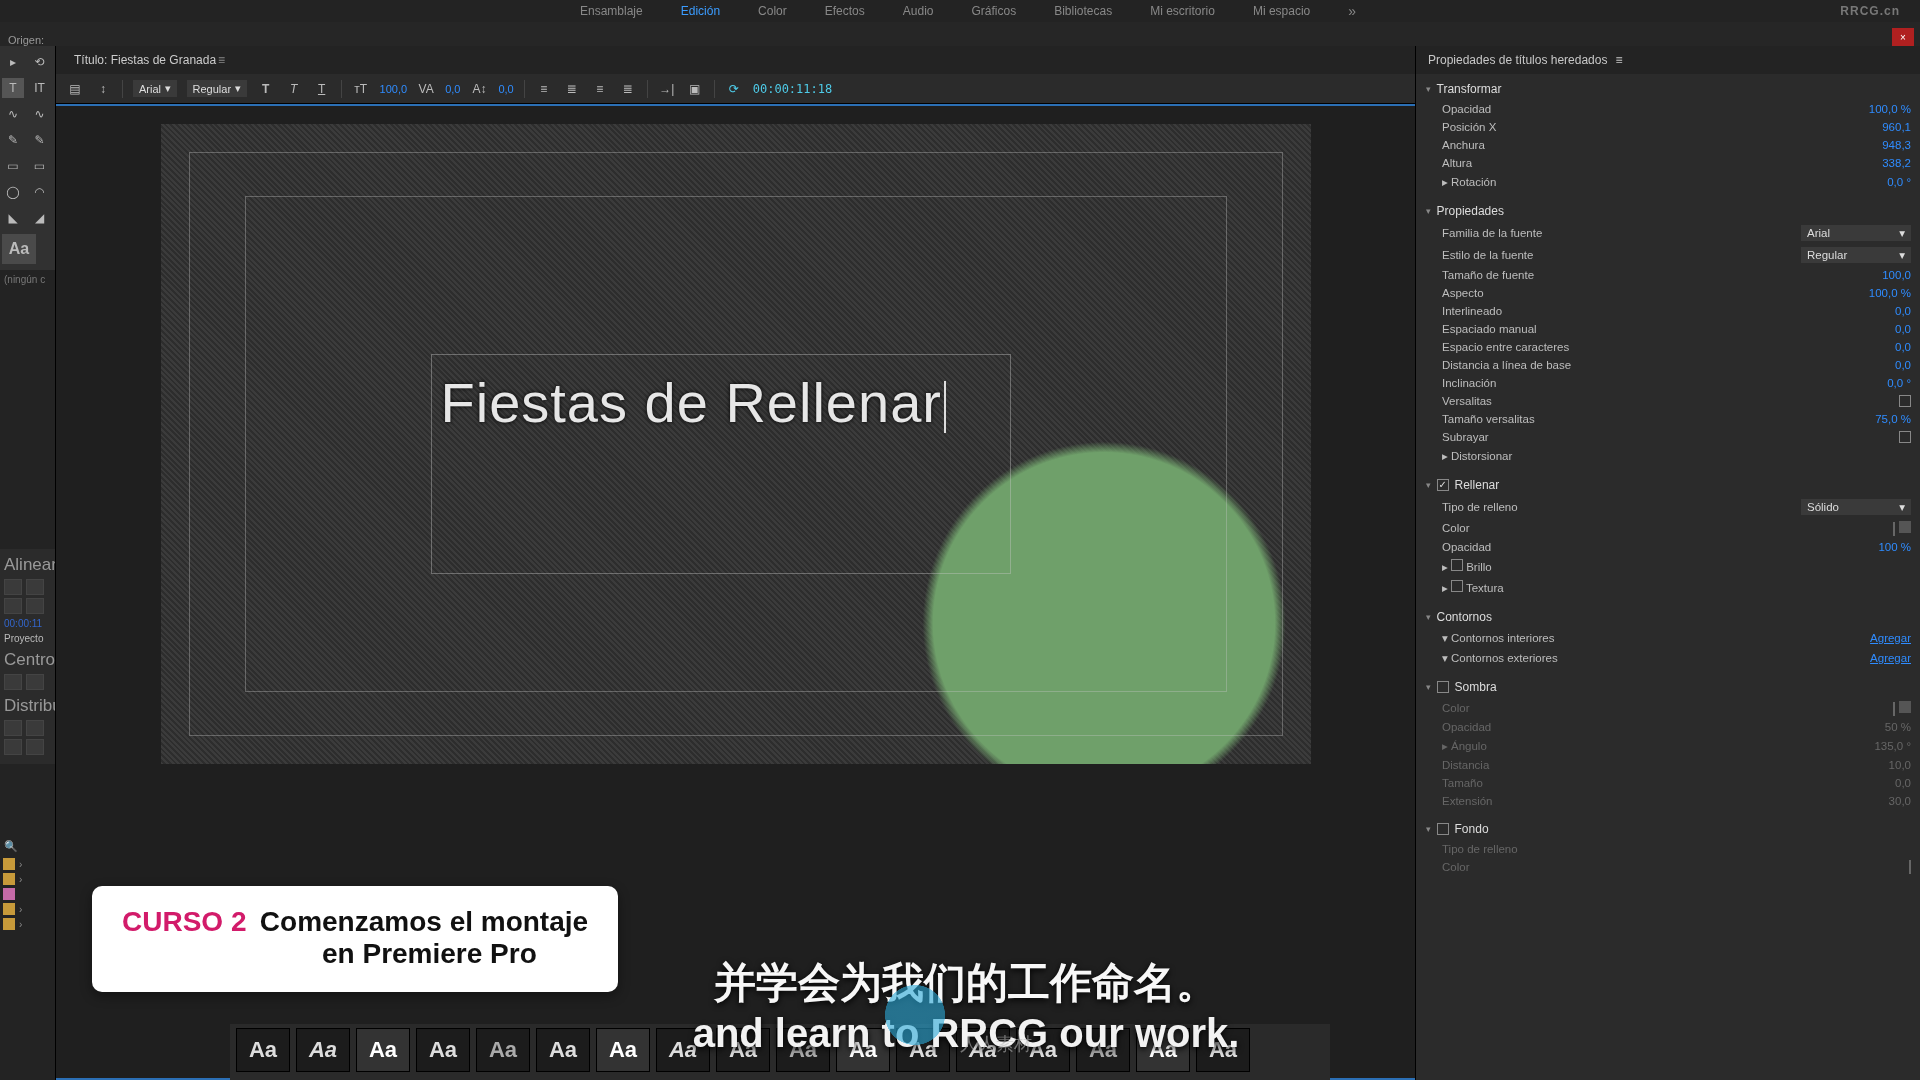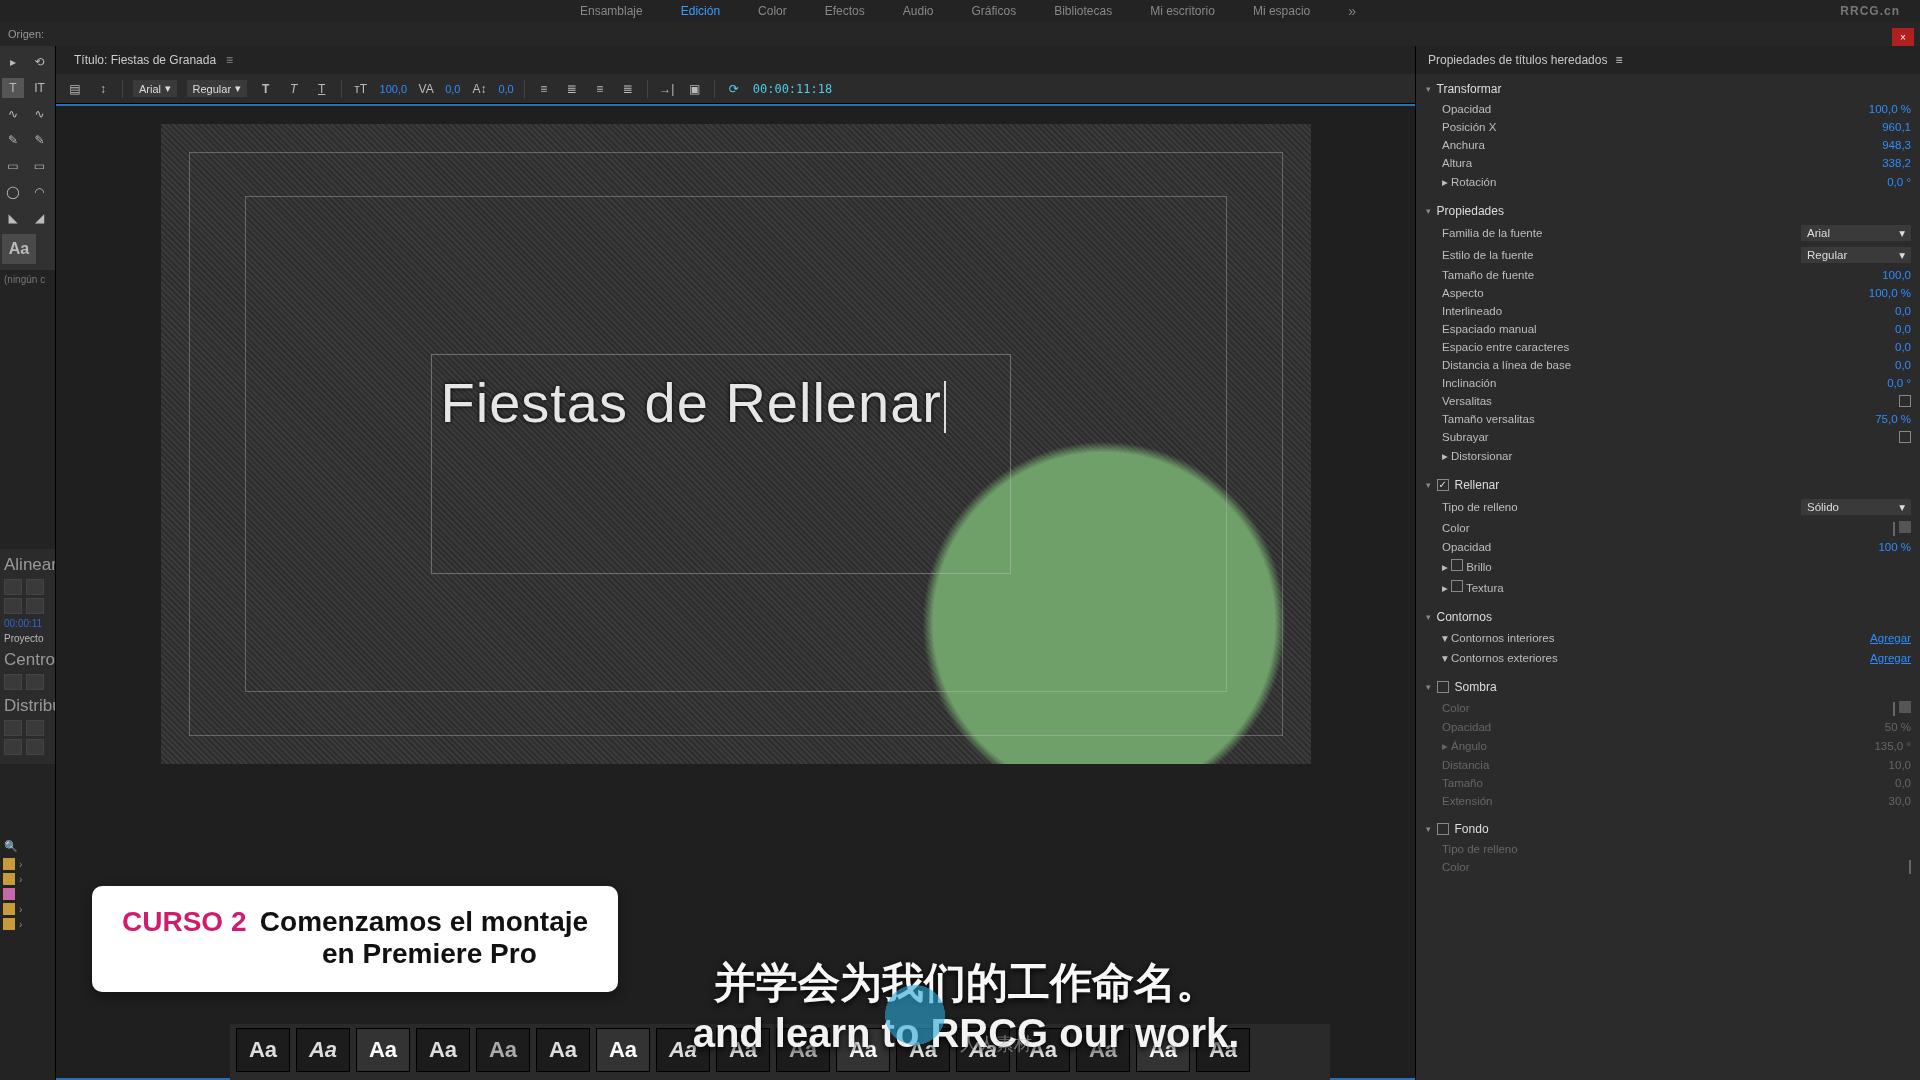--- a/index.html
+++ b/index.html
@@ -6,21 +6,21 @@
 body { background:#1e1e1e; color:#c8c8c8; width:1920px; height:1080px; overflow:hidden; font-size:12px; }
 
 
 .menubar { height:22px; background:#232323; display:flex; align-items:center; padding-left:580px; gap:38px; }
 .menubar span { color:#888; cursor:pointer; }
 .menubar span.active { color:#3b9cff; }
 .menubar .brand { margin-left:auto; margin-right:20px; color:#777; font-weight:bold; letter-spacing:1px; }
 .menubar .more { font-size:14px; }
 
 
-.topbar2 { height:24px; background:#262626; display:flex; align-items:center; }
+.topbar2 { height:24px; background:#262626; display:flex; align-items:flex-end; }
 .close-btn { position:absolute; right:6px; top:28px; width:22px; height:18px; background:#b02020; color:#fff; display:flex; align-items:center; justify-content:center; font-size:10px; cursor:pointer;}
 .origin-lbl { margin-left:8px; font-size:11px; color:#999;}
 
 
 .workspace { display:flex; height:1034px; }
 .leftcol { width:55px; background:#232323; display:flex; flex-direction:column; }
 .tool-grid { background:#313131; padding:6px 2px; display:grid; grid-template-columns:1fr 1fr; gap:6px 2px; }
 .tool { width:22px; height:20px; display:flex; align-items:center; justify-content:center; color:#bbb; cursor:pointer; }
 .tool.sel { background:#555; }
 .tool.aa { grid-column:1/3; width:34px; height:30px; background:#4a4a4a; font-size:16px; font-weight:bold;}
@@ -33,21 +33,21 @@
 
 
 .proj-strip { position:absolute; left:0; bottom:0; width:55px; height:260px; background:#232323;}
 .proj-strip .chip { display:flex; align-items:center; gap:4px; margin:3px 3px;}
 .proj-strip .sw { width:12px; height:12px; background:#c79a3a;}
 .proj-strip .sw.pink { background:#c56aa7;}
 .proj-strip .ar { color:#888; font-size:10px;}
 
 
 .center { flex:0 0 1360px; display:flex; flex-direction:column; background:#1f1f1f; border-left:1px solid #000;}
-.title-tab { height:28px; display:flex; align-items:center; padding-left:18px; gap:10px; background:#232323;}
+.title-tab { height:28px; display:flex; align-items:center; padding-left:18px; gap:2px; background:#232323;}
 .title-tab .txt { color:#ccc; }
 .title-tab .menu-ic { color:#888;}
 
 .toolbar { height:30px; display:flex; align-items:center; gap:10px; padding:0 10px; background:#2b2b2b; border-bottom:1px solid #000;}
 .tb-ic { width:18px; height:18px; display:flex; align-items:center; justify-content:center; color:#bbb; cursor:pointer;}
 .tb-sep { width:1px; height:18px; background:#444;}
 .tb-sel { background:#3a3a3a; color:#ddd; padding:2px 6px; display:flex; align-items:center; gap:4px; font-size:11px; cursor:pointer;}
 .tb-num { color:#2f8cff; font-size:11px; cursor:text;}
 .tb-tc { color:#4ecbe8; font-family:monospace; font-size:12px;}
 

